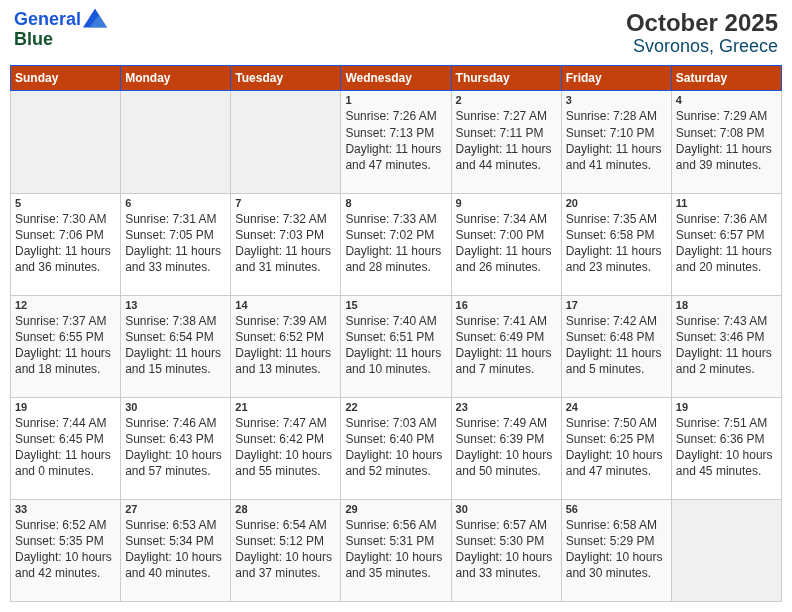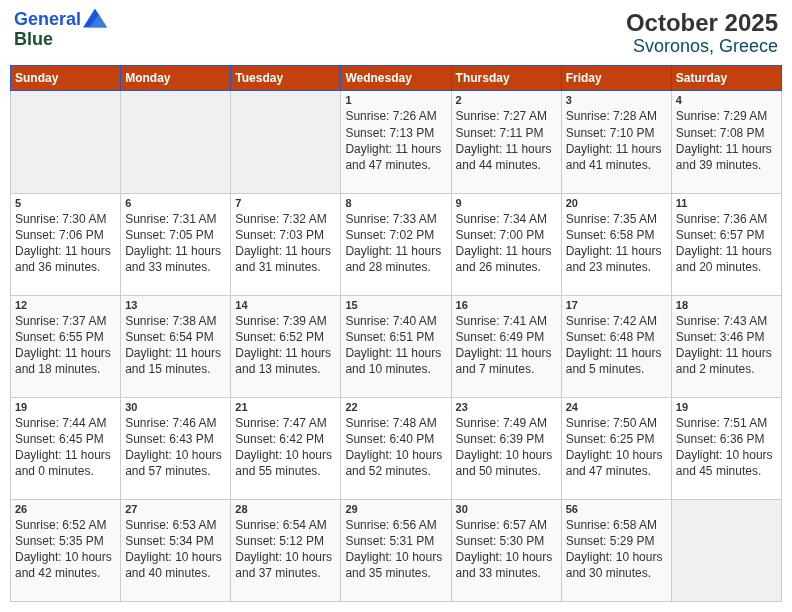--- a/index.html
+++ b/index.html
@@ -294,21 +294,21 @@
           </td>
           <td>
             <span class="day-num">21</span>
             <div class="cell-text">Sunrise: 7:47 AM
 Sunset: 6:42 PM
 Daylight: 10 hours
 and 55 minutes.</div>
           </td>
           <td>
             <span class="day-num">22</span>
-            <div class="cell-text">Sunrise: 7:48 AM
+            <div class="cell-text">Sunrise: 7:03 AM
 Sunset: 6:40 PM
 Daylight: 10 hours
 and 52 minutes.</div>
           </td>
           <td>
             <span class="day-num">23</span>
             <div class="cell-text">Sunrise: 7:49 AM
 Sunset: 6:39 PM
 Daylight: 10 hours
 and 50 minutes.</div>
@@ -323,21 +323,21 @@
           <td>
             <span class="day-num">19</span>
             <div class="cell-text">Sunrise: 7:51 AM
 Sunset: 6:36 PM
 Daylight: 10 hours
 and 45 minutes.</div>
           </td>
         </tr>
         <tr>
           <td>
-            <span class="day-num">26</span>
+            <span class="day-num">33</span>
             <div class="cell-text">Sunrise: 6:52 AM
 Sunset: 5:35 PM
 Daylight: 10 hours
 and 42 minutes.</div>
           </td>
           <td>
             <span class="day-num">27</span>
             <div class="cell-text">Sunrise: 6:53 AM
 Sunset: 5:34 PM
 Daylight: 10 hours

